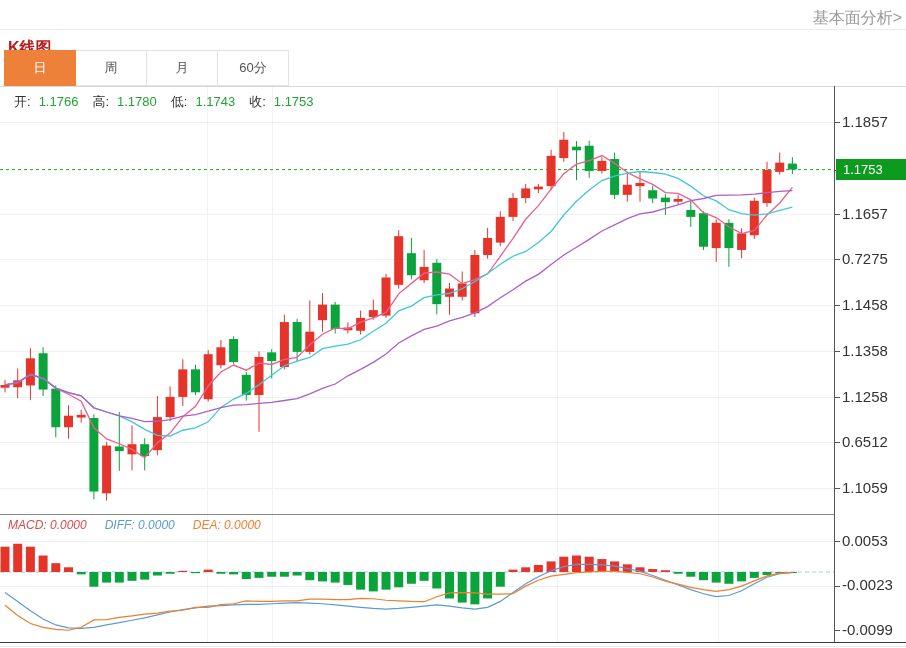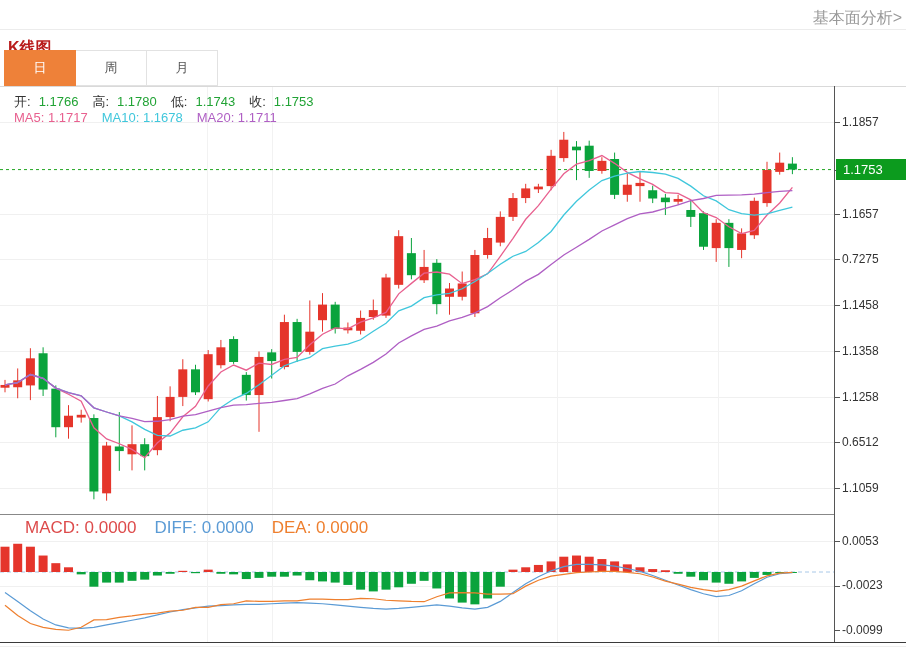--- a/index.html
+++ b/index.html
@@ -18,55 +18,56 @@
   .tab.active{background:#ee8139;border-color:#ee8139;color:#fff;position:relative;z-index:2;}
   .chart-top-border{position:absolute;left:0;top:86px;width:906px;height:1px;background:#d9d9d9;}
 
   
   .legend-ohlc{position:absolute;left:14px;top:93px;font-size:13px;color:#333;z-index:5;}
   .legend-ohlc .v{color:#21a335;margin-left:8px;margin-right:14px;}
   .legend-ma{position:absolute;left:14px;top:110px;font-size:13px;z-index:5;}
   .legend-ma .ma5{color:#e8608f;margin-right:14px;}
   .legend-ma .ma10{color:#40c7dc;margin-right:14px;}
   .legend-ma .ma20{color:#af5fc4;}
-  .legend-macd{position:absolute;left:25px;top:518px;font-size:17px;z-index:5;}
+  .legend-macd{position:absolute;left:8px;top:518px;font-size:12px;z-index:5;font-style:italic;}
   .legend-macd .m{color:#dd4b4b;margin-right:18px;}
   .legend-macd .d{color:#5b9bd5;margin-right:18px;}
   .legend-macd .a{color:#ee7f2e;}
 
   
   .grid-h{position:absolute;left:0;width:834px;height:1px;background:#f0f0f0;z-index:0;}
   .grid-v{position:absolute;top:87px;width:1px;height:555px;background:#f2f2f2;z-index:0;}
 
   
   .y-axis-line{position:absolute;left:834px;top:86px;width:1px;height:556px;background:#555;z-index:4;}
   .pane-divider{position:absolute;left:0;top:514px;width:834px;height:1px;background:#888;z-index:3;}
   .x-axis-line{position:absolute;left:0;top:642px;width:906px;height:1px;background:#3a3a3a;z-index:4;}
   .x-axis-sub{position:absolute;left:0;top:646px;width:906px;height:1px;background:#eee;}
   .tick{position:absolute;left:834px;width:6px;height:1px;background:#555;z-index:4;}
 
-  .ylab{position:absolute;left:842px;font-size:12px;color:#333;line-height:14px;z-index:5;text-align:center;}
+  .ylab{position:absolute;left:842px;font-size:15px;color:#333;line-height:14px;z-index:5;text-align:center;}
   .price-box{position:absolute;left:836px;width:70px;height:21px;line-height:21px;padding-left:7px;
              background:#0c9b1e;color:#fff;font-size:13px;z-index:6;box-sizing:border-box;}
 
   #chart-svg{position:absolute;left:0;top:0;z-index:2;}
 </style>
 </head>
 <body>
 
 <div class="app">
 
   <div class="title">K线图</div>
   <a class="fund-link">基本面分析&gt;</a>
   <div class="title-divider"></div>
 
   <div class="tabs">
     <div class="tab active">日</div>
     <div class="tab">周</div>
     <div class="tab">月</div>
+    <div class="tab">60分</div>
   </div>
   <div class="chart-top-border"></div>
 
   <div class="grid-h" style="top:122px"></div>
   <div class="grid-h" style="top:214px"></div>
   <div class="grid-h" style="top:259px"></div>
   <div class="grid-h" style="top:305px"></div>
   <div class="grid-h" style="top:351px"></div>
   <div class="grid-h" style="top:397px"></div>
   <div class="grid-h" style="top:442px"></div>
@@ -75,23 +76,20 @@
   <div class="grid-h" style="top:541px"></div>
   <div class="grid-h" style="top:586px"></div>
 
   <div class="grid-v" style="left:207px"></div>
   <div class="grid-v" style="left:272px"></div>
   <div class="grid-v" style="left:557px"></div>
   <div class="grid-v" style="left:718px"></div>
 
   <div class="legend-ohlc">
     <span class="k">开:</span><span class="v">1.1766</span><span class="k">高:</span><span class="v">1.1780</span><span class="k">低:</span><span class="v">1.1743</span><span class="k">收:</span><span class="v">1.1753</span>
-  </div>
-  <div class="legend-ma">
-    <span class="ma5">MA5: 1.1717</span><span class="ma10">MA10: 1.1678</span><span class="ma20">MA20: 1.1711</span>
   </div>
 
   <div class="legend-macd">
     <span class="m">MACD: 0.0000</span><span class="d">DIFF: 0.0000</span><span class="a">DEA: 0.0000</span>
   </div>
 
   <svg id="chart-svg" width="906" height="648">
       <line x1="0" x2="834" y1="572" y2="572" stroke="#a8c8e8" stroke-width="1" stroke-dasharray="4 3"></line>
       <line x1="0" x2="834" y1="169.57939914163092" y2="169.57939914163092" stroke="#22a522" stroke-width="1" stroke-dasharray="3 3"></line>
       <g>

